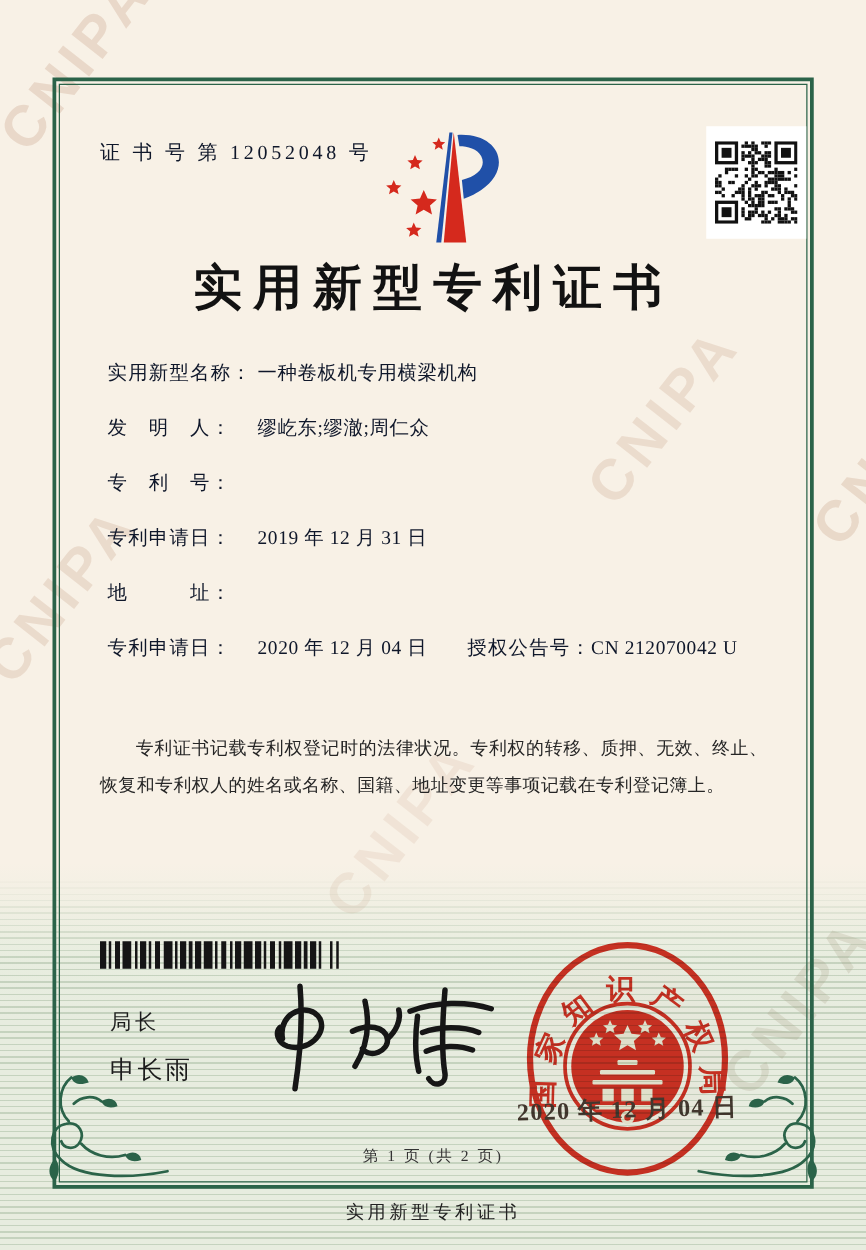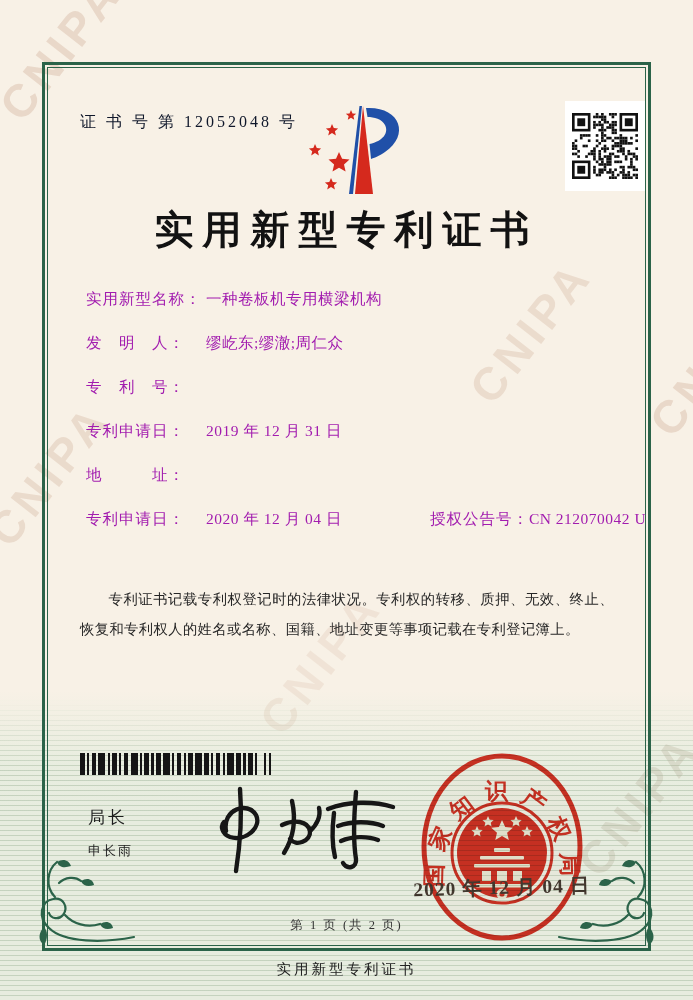--- a/index.html
+++ b/index.html
@@ -52,34 +52,34 @@
   }
   .logo{position:absolute; left:287px; top:100px;}
   .qr{
     position:absolute; left:565px; top:101px; width:80px; height:90px; background:#fff;
     display:flex; align-items:center; justify-content:center;
   }
   .title{
     position:absolute; left:42px; top:203px; width:609px; text-align:center;
     font-size:39px; font-weight:bold; letter-spacing:9px; color:#121212;
   }
-  .fields{position:absolute; left:86px; top:288px; width:545px; font-size:15.5px; color:#a21caf;}
+  .fields{position:absolute; left:86px; top:288px; width:545px; font-size:15.5px; color:#0f172a;}
   .frow{display:flex; line-height:21px; margin-bottom:23px; white-space:nowrap;}
   .f-label{flex:0 0 120px; letter-spacing:1px;}
   .f-value{letter-spacing:.5px;}
-  .g-label2{margin-left:88px; letter-spacing:1px;}
+  .g-label2{margin-left:32px; letter-spacing:1px;}
   .paras{
     position:absolute; left:80px; top:585px; width:534px;
     font-size:14.3px; line-height:29.5px; text-align:justify; color:#262626; letter-spacing:.4px;
   }
   .paras p{margin:0; text-indent:2em;}
   .barcode{position:absolute; left:80px; top:753px; width:196px; height:22px; font-size:0;}
   .barcode span{display:inline-block; height:22px; vertical-align:top;}
   .director-title{position:absolute; left:88px; top:806px; font-size:17px; letter-spacing:3px; color:#1c1c1c;}
-  .director-name{position:absolute; left:88px; top:842px; font-size:13px; letter-spacing:2px; color:#1c1c1c;}
+  .director-name{position:absolute; left:88px; top:842px; font-size:20px; letter-spacing:2px; color:#1c1c1c;}
   .signature{position:absolute; left:196px; top:779px;}
   .seal{position:absolute; left:414px; top:748px; mix-blend-mode:multiply; opacity:.95;}
   .page-note{
     position:absolute; left:42px; top:917px; width:609px; text-align:center;
     font-size:12.5px; letter-spacing:2px; color:#333;
   }
   .cont-note{
     position:absolute; left:0; top:960px; width:693px; text-align:center;
     font-size:14.5px; letter-spacing:3px; color:#222;
   }

